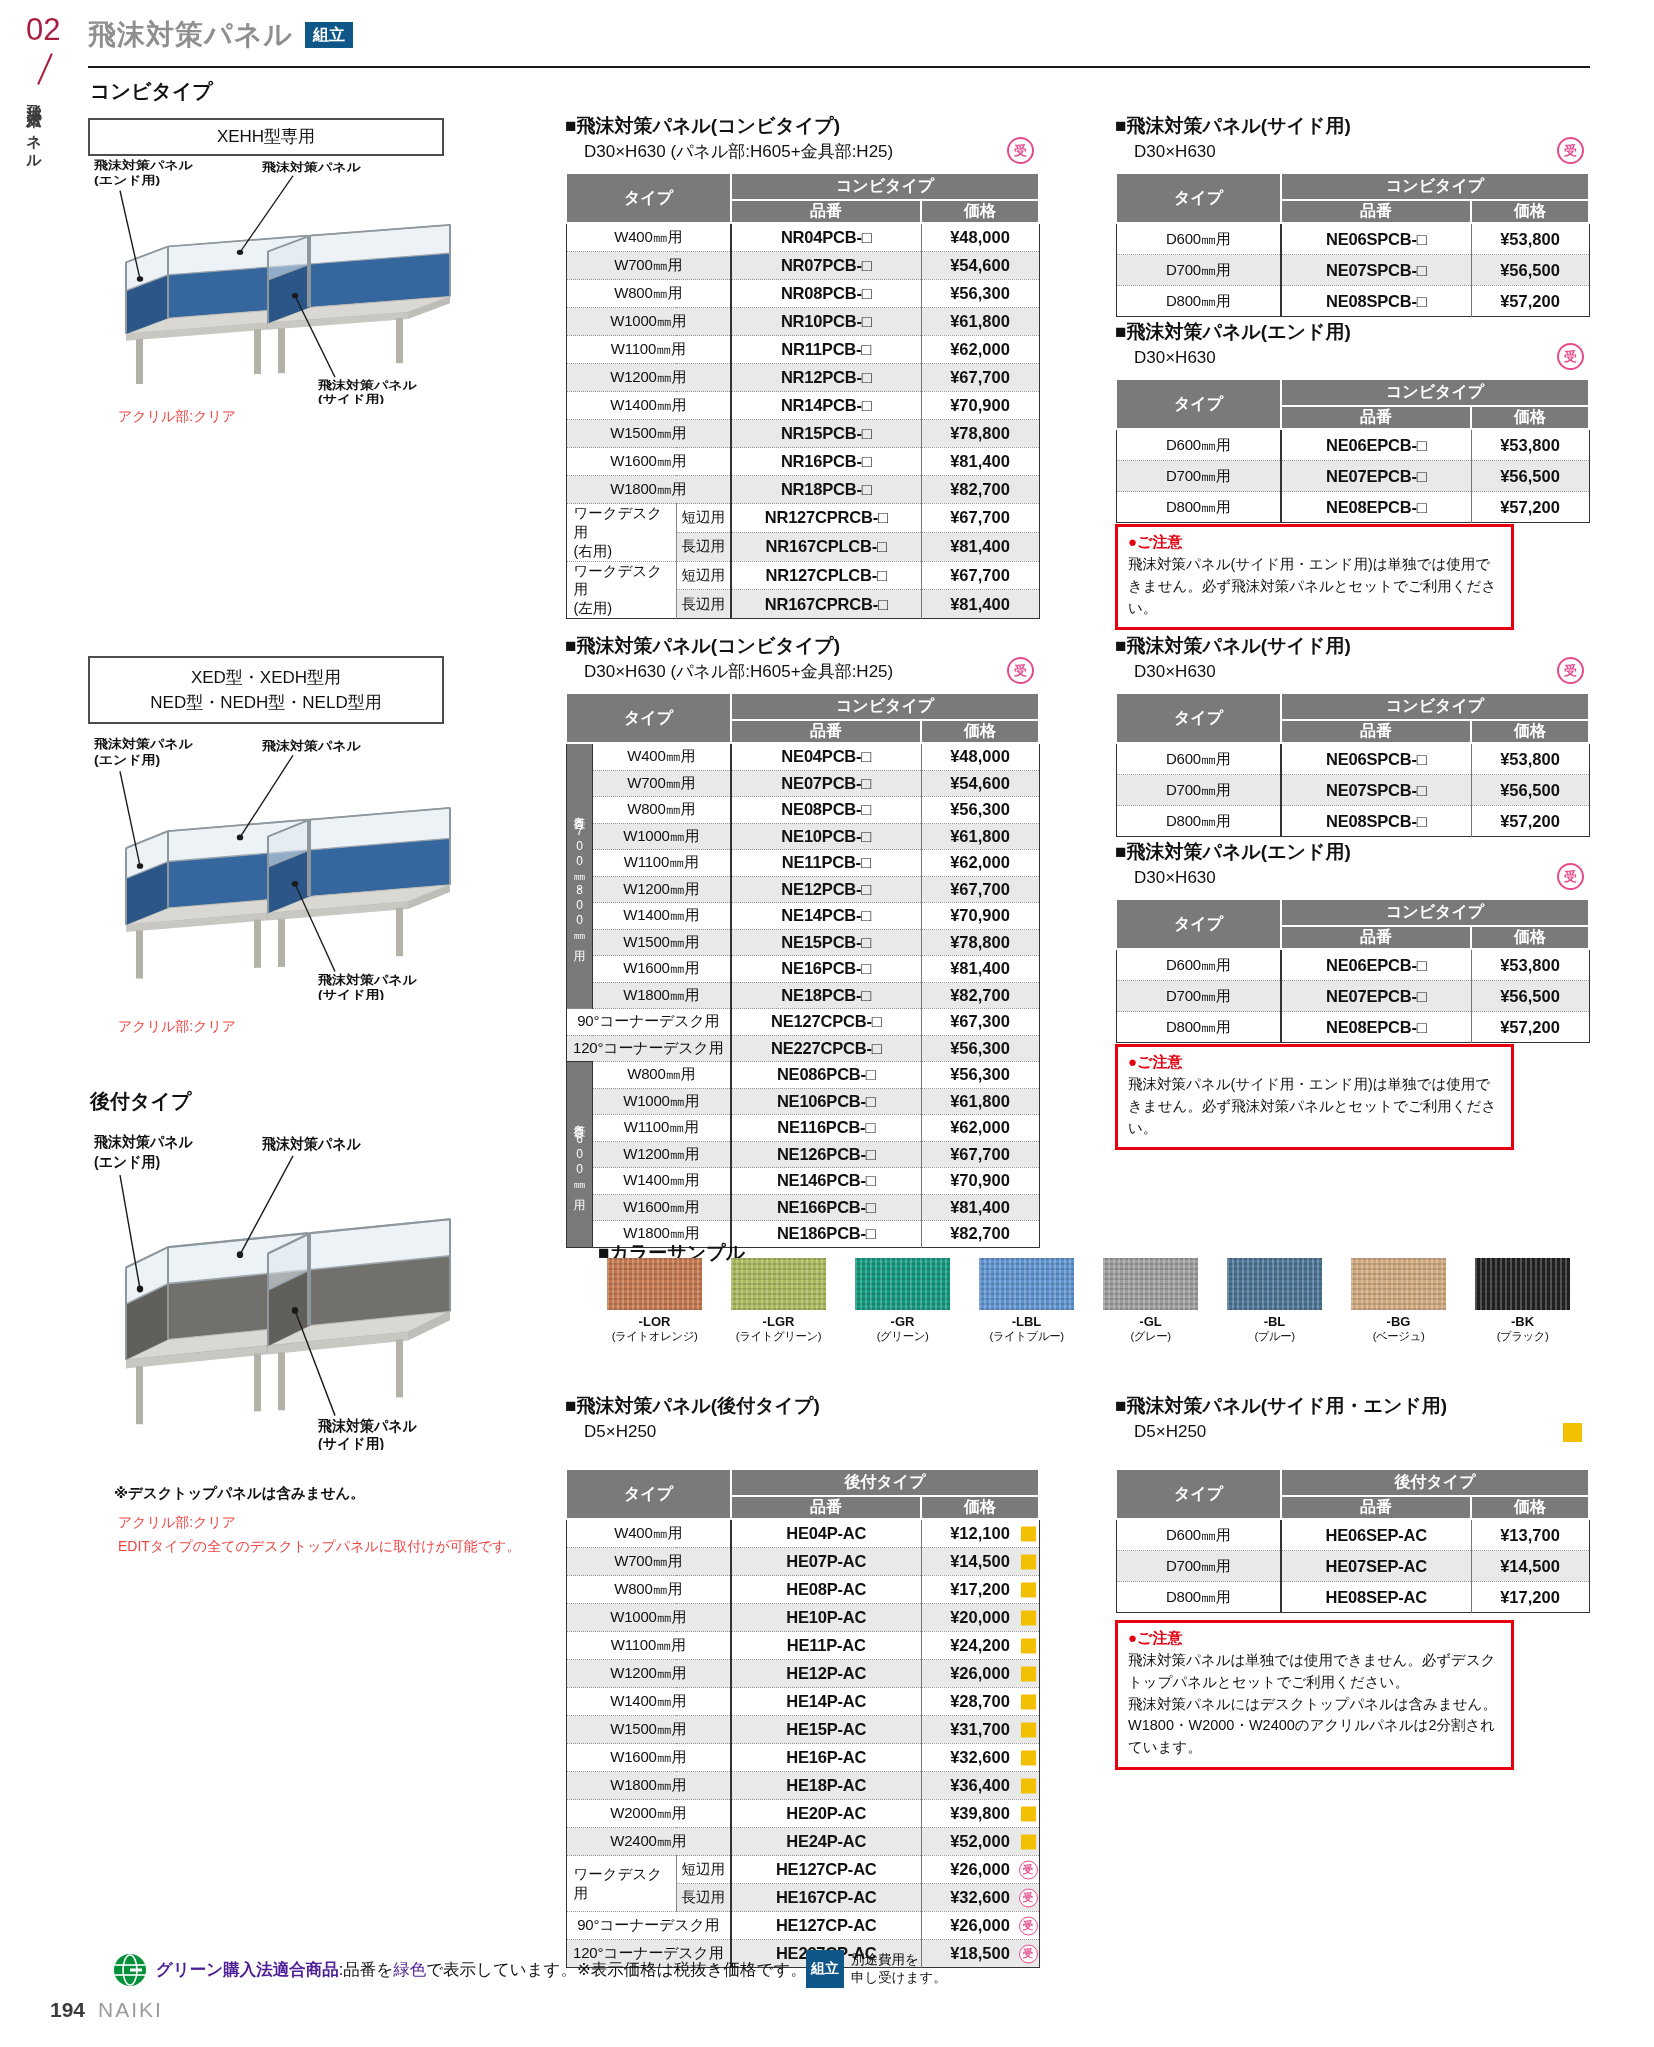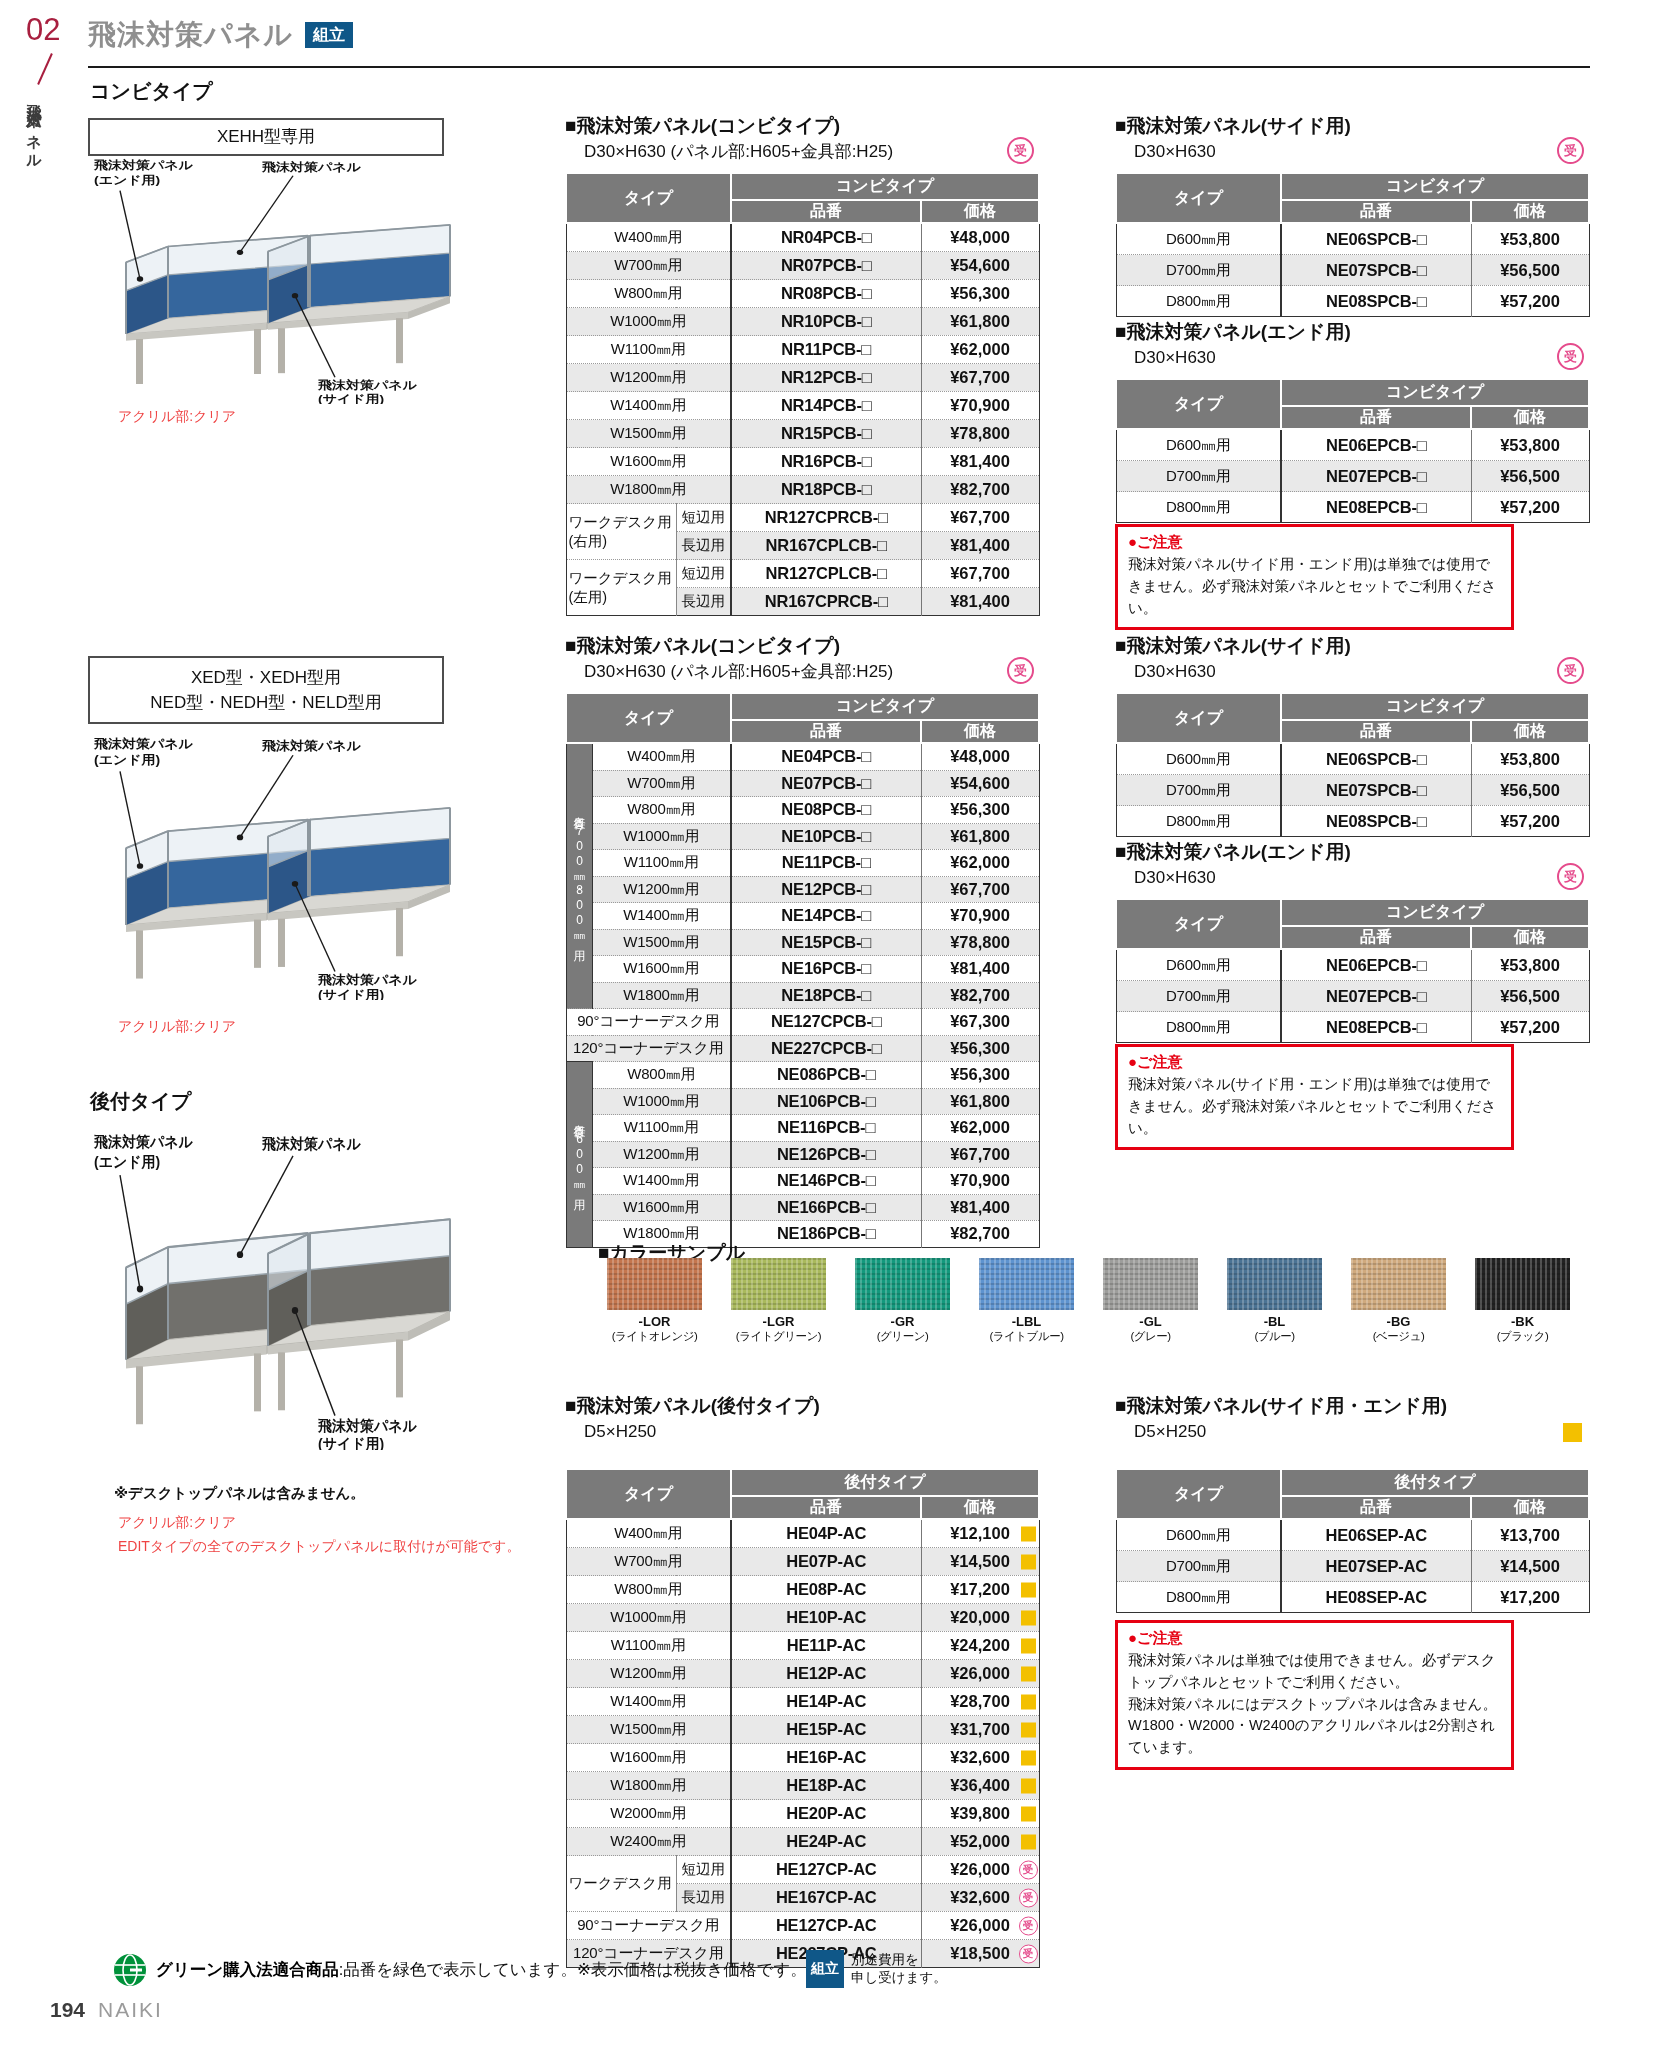--- a/index.html
+++ b/index.html
@@ -41,21 +41,21 @@
   .tbl{border-collapse:collapse;width:100%;border:1.5px solid #333;table-layout:fixed;}
   .tbl th{background:#7a7a7a;color:#fff;font-weight:bold;border:2px solid #fff;font-size:16px;padding:0;}
   .tbl thead tr:first-child th{height:25px;}
   .tbl thead tr:last-child th{height:21px;}
   .tbl td{border-top:1px dotted #9a9a9a;text-align:center;vertical-align:middle;font-size:15px;padding:0 2px;background:#fff;}
   .tbl tr.alt td{background:#e9e9e9;}
   .rh27 td{height:27px;} .rh26 td{height:25.5px;} .rh30 td{height:30px;}
   .tbl .cc{font-weight:bold;font-size:16.5px;border-left:2px solid #333;letter-spacing:-0.2px;}
   .tbl .pc{font-weight:bold;font-size:16.5px;border-left:1px solid #777;position:relative;}
   .tbl .sc{border-left:1px solid #888;font-size:14.5px;}
-  .tbl .gl{text-align:left;font-size:14.5px;line-height:1.3;}
+  .tbl .gl{text-align:left;padding-left:7px;font-size:14.5px;line-height:1.3;}
   .tbl td.vlab{background:#7a7a7a;padding:0;border-top:1.5px solid #333;border-right:1px solid #333;}
   .tbl td.vlab span{writing-mode:vertical-rl;text-orientation:upright;color:#fff;font-size:12px;letter-spacing:1px;line-height:1.1;display:inline-block;}
   .tbl .tc{letter-spacing:-0.2px;}
 
   
   .notice{position:absolute;width:399px;border:3px solid #e60012;background:#fff;padding:6px 10px 8px 10px;box-sizing:border-box;}
   .notice .nt{color:#e60012;font-weight:bold;font-size:15px;margin-bottom:2px;}
   .notice .nb{font-size:14.5px;line-height:1.5;}
 
   
@@ -63,21 +63,21 @@
   .sw-row{position:absolute;display:flex;}
   .sw-item{width:117px;margin-right:7px;}
   .sw{width:95px;height:52px;margin:0 auto;background-image:
       repeating-linear-gradient(90deg, rgba(255,255,255,.22) 0 2px, transparent 2px 5px),
       repeating-linear-gradient(0deg, rgba(0,0,0,.14) 0 2px, transparent 2px 5px);}
   .sw-code{font-weight:bold;font-size:13px;text-align:center;margin-top:4px;}
   .sw-name{font-size:11.5px;text-align:center;letter-spacing:-0.5px;}
 
   
   .ft-text{font-size:16.5px;}
-  .green{color:#000000;}
+  .green{color:#4c1d95;}
   .ft-badge{display:flex;align-items:center;justify-content:center;width:38px;height:38px;background:#0f5788;color:#fff;font-weight:bold;font-size:14px;}
   .ft-note{font-size:13.5px;line-height:1.35;}
   .pg-num{font-size:21px;font-weight:bold;color:#3c3c3c;}
   .pg-brand{font-size:21px;color:#9b9b9b;letter-spacing:2px;}
 </style>
 </head>
 <body>
 
 <div class="page">
 

